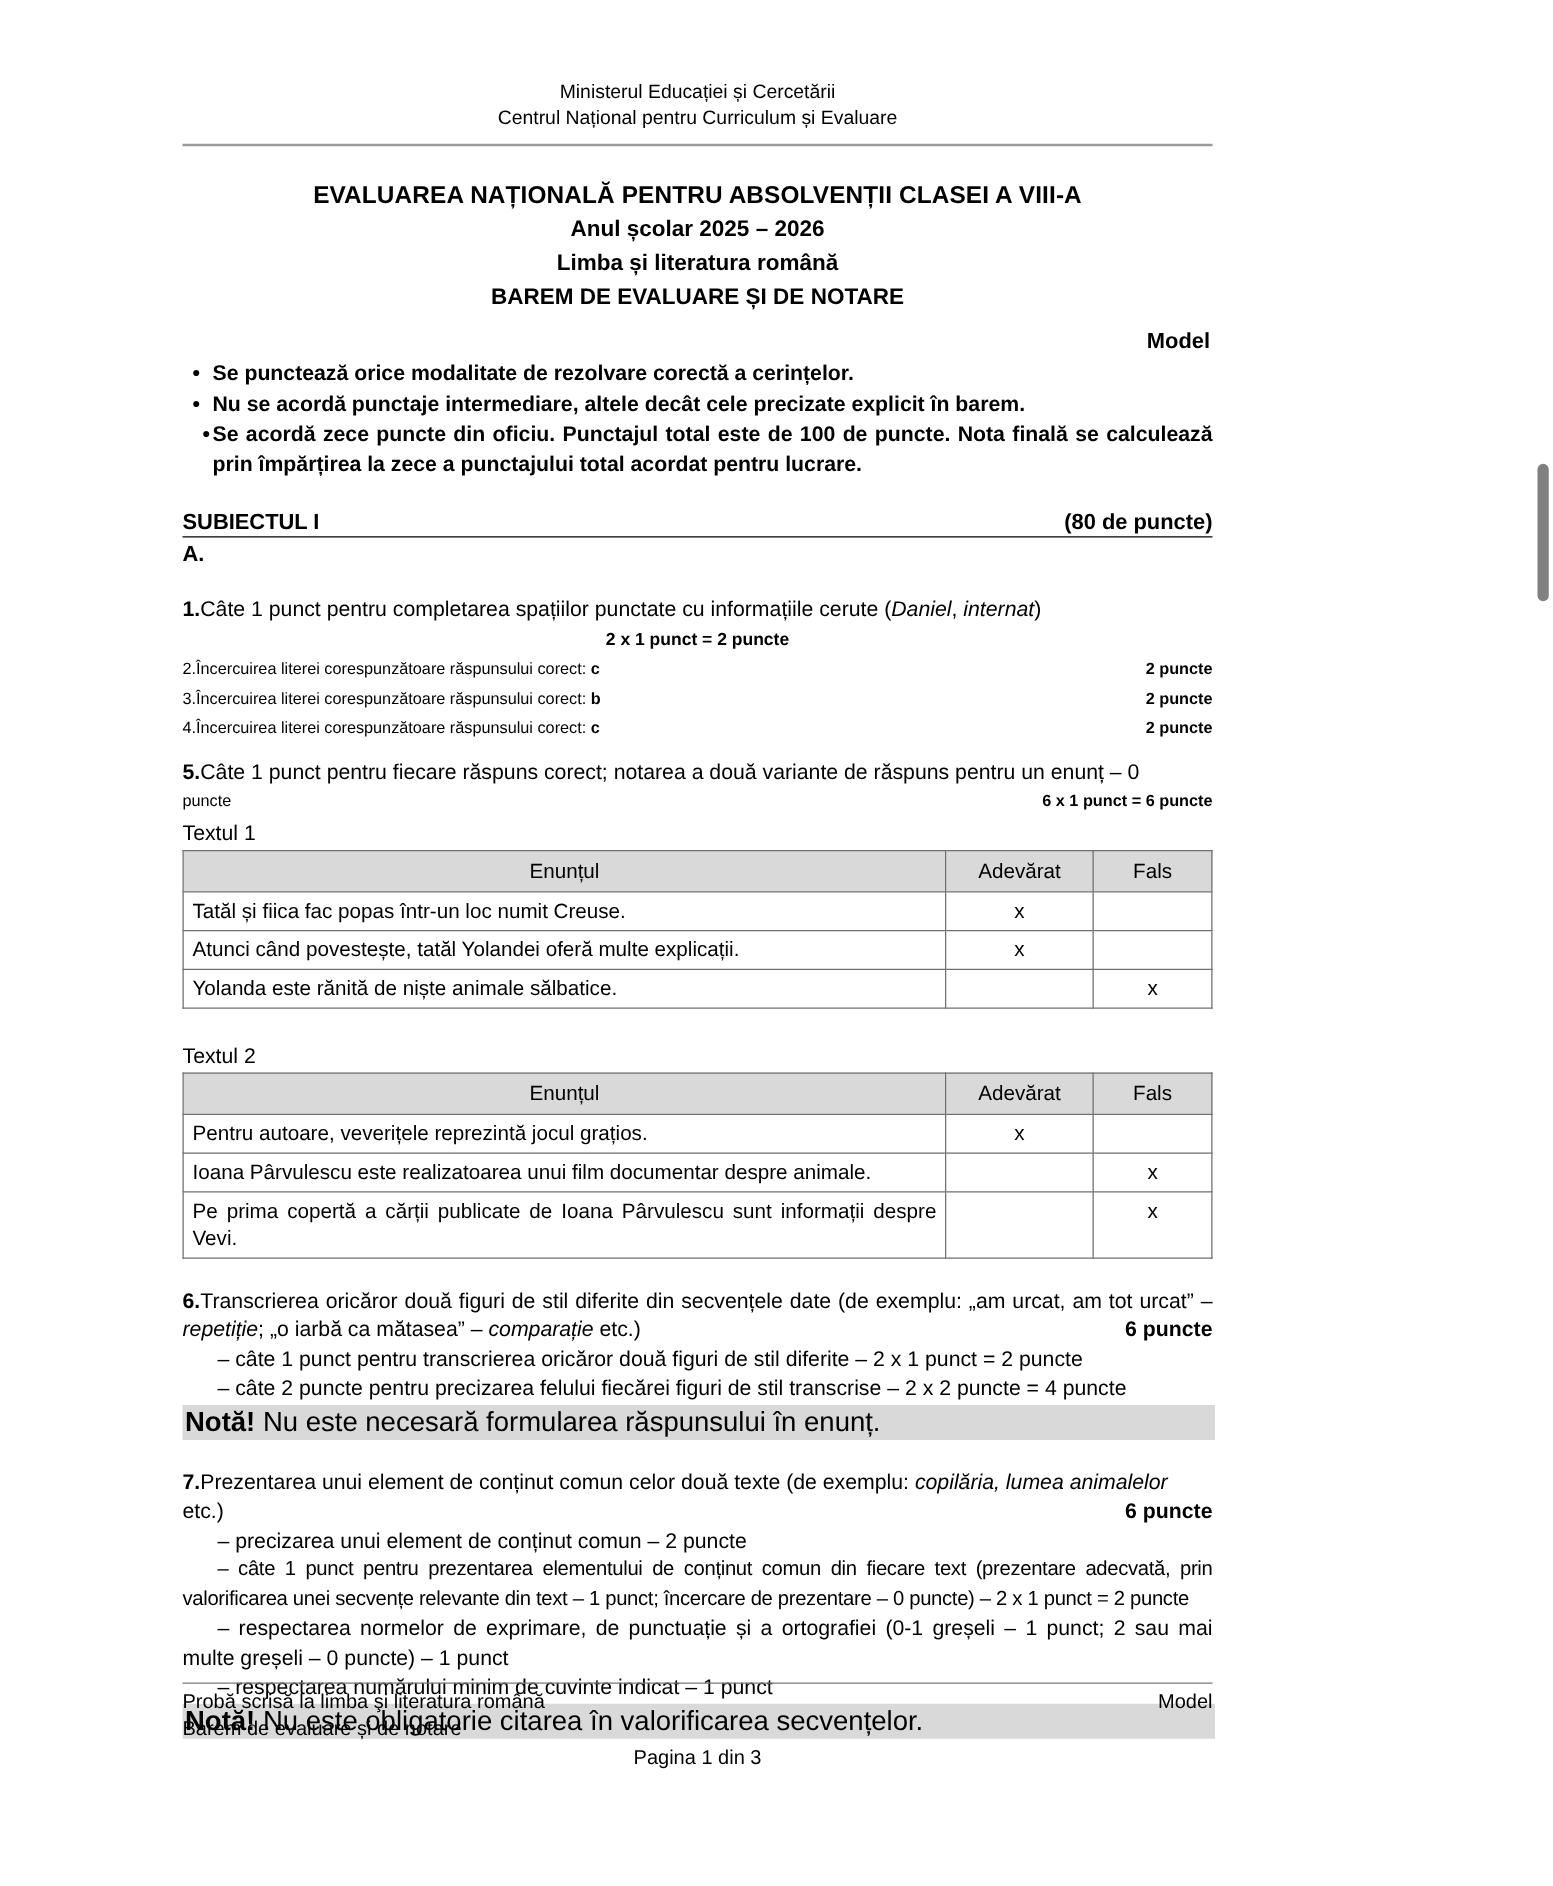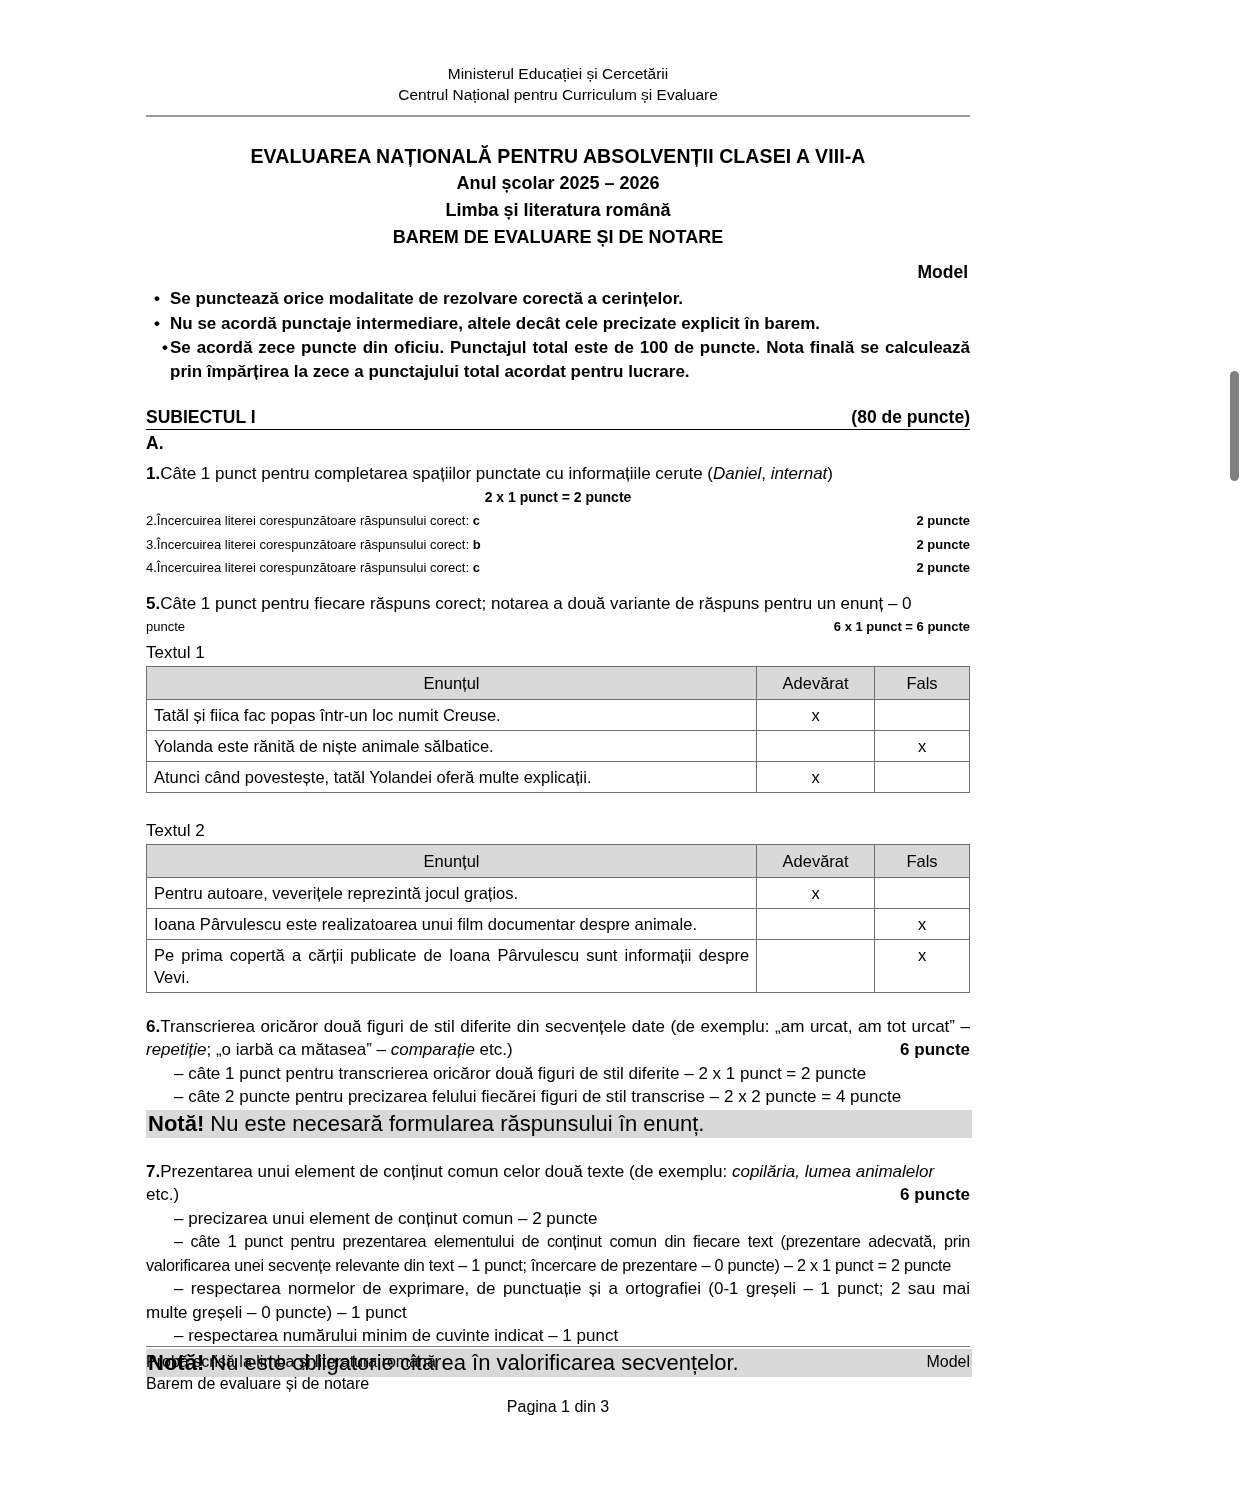--- a/index.html
+++ b/index.html
@@ -102,21 +102,21 @@
     margin-top: 3px;
   }
 
   
   .item {
     font-size: 17px;
     line-height: 23.5px;
     margin-top: 0;
   }
   .item .num { font-weight: bold; }
-  .item.spaced { margin-top: 8px; }
+  .item.spaced { margin-top: 22px; }
   .row-flex {
     display: flex;
     justify-content: space-between;
     align-items: baseline;
     font-size: 13px;
     line-height: 23.5px;
   }
   .pts { font-weight: bold; white-space: nowrap; }
   .pts-right {
     text-align: center;
@@ -311,28 +311,28 @@
           <th class="c-fals">Fals</th>
         </tr>
       </thead>
       <tbody>
         <tr>
           <td class="stmt">Tatăl și fiica fac popas într-un loc numit Creuse.</td>
           <td class="mark">x</td>
           <td class="mark fals"></td>
         </tr>
         <tr>
+          <td class="stmt">Atunci când povestește, tatăl Yolandei oferă multe explicații.</td>
+          <td class="mark">x</td>
+          <td class="mark fals"></td>
+        </tr>
+        <tr>
           <td class="stmt">Yolanda este rănită de niște animale sălbatice.</td>
           <td class="mark"></td>
           <td class="mark fals">x</td>
-        </tr>
-        <tr>
-          <td class="stmt">Atunci când povestește, tatăl Yolandei oferă multe explicații.</td>
-          <td class="mark">x</td>
-          <td class="mark fals"></td>
         </tr>
       </tbody>
     </table>
 
     <div class="label-text" style="margin-top:26px;">Textul 2</div>
     <table class="tf">
       <thead>
         <tr>
           <th class="c-stmt">Enunțul</th>
           <th class="c-adev">Adevărat</th>

